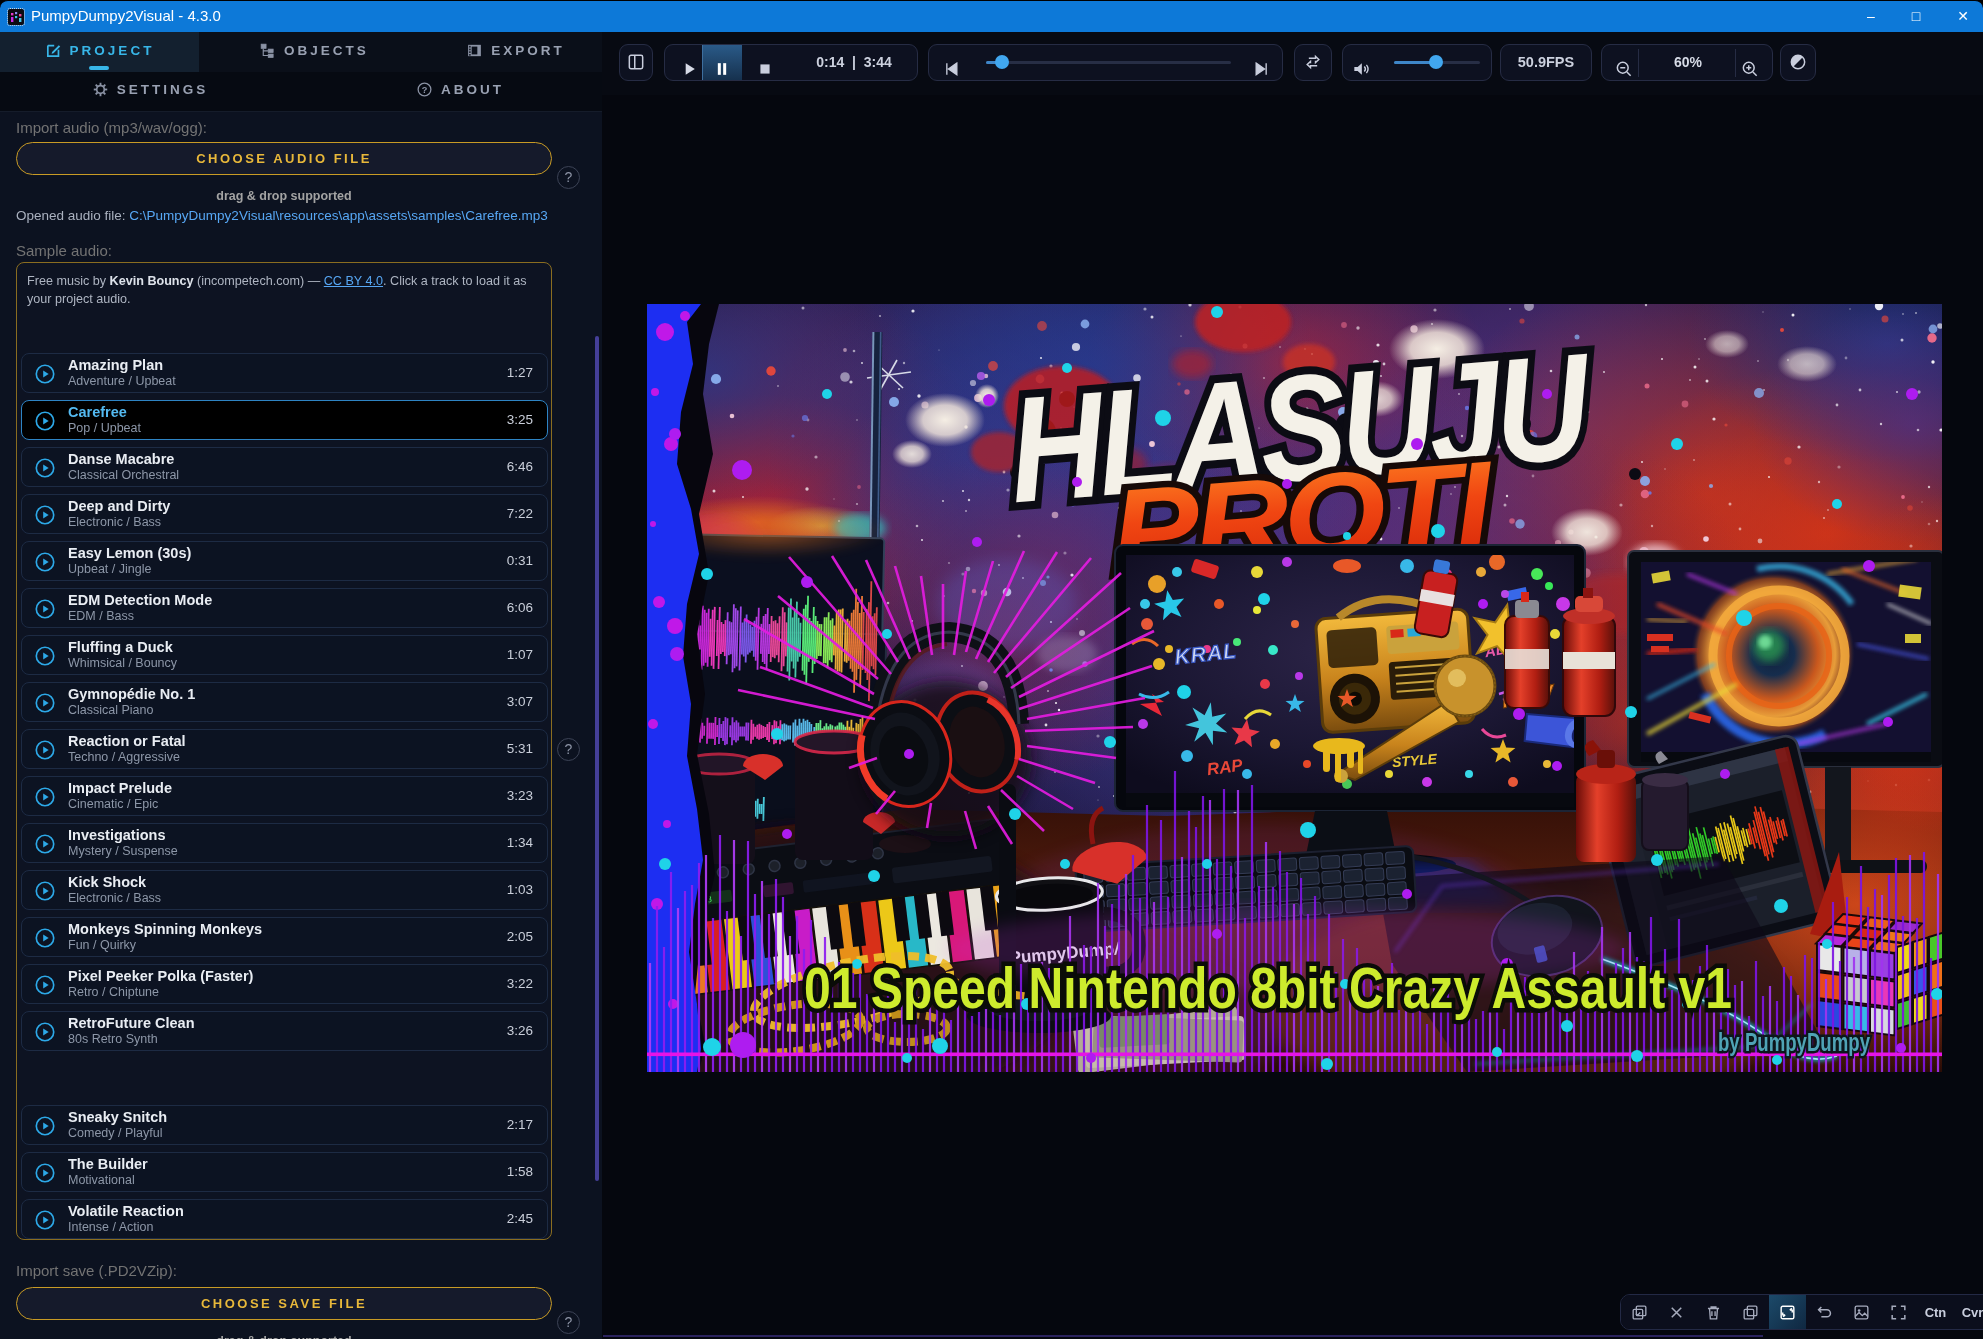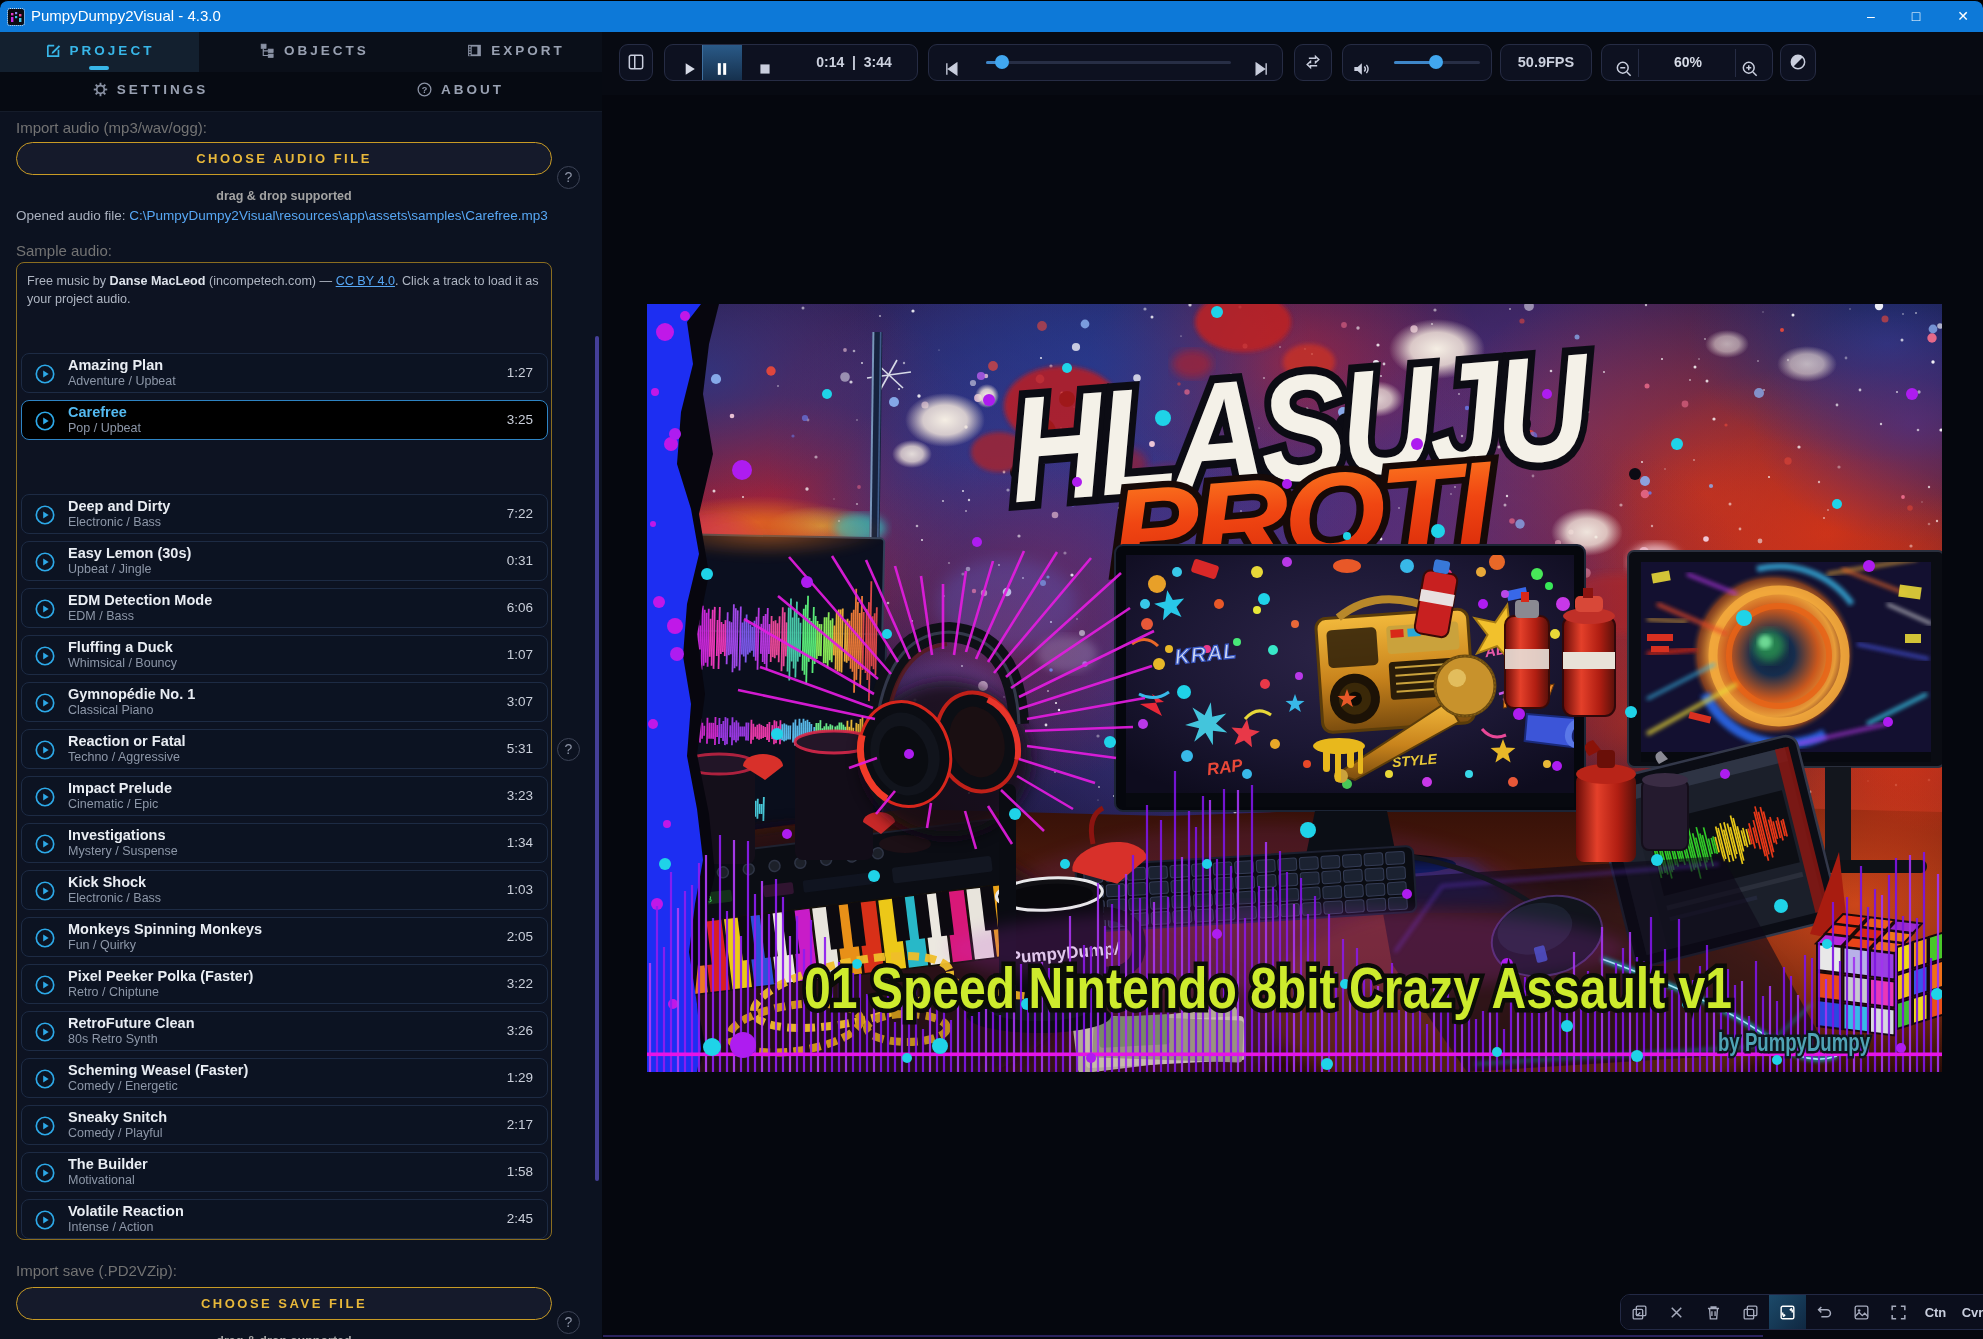--- a/index.html
+++ b/index.html
@@ -1908,40 +1908,49 @@
           <text x="12" y="16.5" text-anchor="middle" font-size="13" font-weight="bold" fill="#8b93a5">?</text>
         </svg><span class="tabtxt" style="color:#99a1b2">ABOUT</span></div>
  </div>
  <div class="abs slabel" style="left:16px;top:87px;">Import audio (mp3/wav/ogg):</div>
  <div class="abs goldbtn" style="left:16px;top:110px;width:536px;">CHOOSE AUDIO FILE</div>
  <div class="abs qmark" style="left:557px;top:134px;">?</div>
  <div class="abs dragdrop" style="left:0px;top:157px;width:568px;">drag &amp; drop supported</div>
  <div class="abs opened" style="left:16px;top:176px;">Opened audio file: <span style="color:#57a7f4">C:\PumpyDumpy2Visual\resources\app\assets\samples\Carefree.mp3</span></div>
  <div class="abs slabel" style="left:16px;top:210px;">Sample audio:</div>
  <div id="samplebox" class="abs">
-   <div id="attrib">Free music by <b style="color:#dde2ea">Danse MacLeod</b> (incompetech.com) — <span class="bluelink">CC BY 4.0</span>. Click a track to load it as your project audio.</div>
+   <div id="attrib">Free music by <b style="color:#dde2ea">Kevin Bouncy</b> (incompetech.com) — <span class="bluelink">CC BY 4.0</span>. Click a track to load it as your project audio.</div>
  </div>
  <div class="trow" style="top:321px;">
 <svg class="pico" viewBox="0 0 24 24">
         <circle cx="12" cy="12" r="9.5" fill="none" stroke="#2da9e8" stroke-width="1.8"></circle>
         <path d="M10 8.2 L16 12 L10 15.8 Z" fill="#2da9e8"></path>
       </svg>
 <div class="tname">Amazing Plan</div>
       <div class="tgenre">Adventure / Upbeat</div>
       <div class="tdur">1:27</div>
     </div>
 <div class="trow sel" style="top:368px;">
 <svg class="pico" viewBox="0 0 24 24">
         <circle cx="12" cy="12" r="9.5" fill="none" stroke="#2da9e8" stroke-width="1.8"></circle>
         <path d="M10 8.2 L16 12 L10 15.8 Z" fill="#2da9e8"></path>
       </svg>
 <div class="tname">Carefree</div>
       <div class="tgenre">Pop / Upbeat</div>
       <div class="tdur">3:25</div>
     </div>
+<div class="trow" style="top:415px;">
+<svg class="pico" viewBox="0 0 24 24">
+        <circle cx="12" cy="12" r="9.5" fill="none" stroke="#2da9e8" stroke-width="1.8"></circle>
+        <path d="M10 8.2 L16 12 L10 15.8 Z" fill="#2da9e8"></path>
+      </svg>
+<div class="tname">Danse Macabre</div>
+      <div class="tgenre">Classical Orchestral</div>
+      <div class="tdur">6:46</div>
+    </div>
 <div class="trow" style="top:462px;">
 <svg class="pico" viewBox="0 0 24 24">
         <circle cx="12" cy="12" r="9.5" fill="none" stroke="#2da9e8" stroke-width="1.8"></circle>
         <path d="M10 8.2 L16 12 L10 15.8 Z" fill="#2da9e8"></path>
       </svg>
 <div class="tname">Deep and Dirty</div>
       <div class="tgenre">Electronic / Bass</div>
       <div class="tdur">7:22</div>
     </div>
 <div class="trow" style="top:509px;">
@@ -2035,29 +2044,20 @@
       <div class="tdur">3:22</div>
     </div>
 <div class="trow" style="top:979px;">
 <svg class="pico" viewBox="0 0 24 24">
         <circle cx="12" cy="12" r="9.5" fill="none" stroke="#2da9e8" stroke-width="1.8"></circle>
         <path d="M10 8.2 L16 12 L10 15.8 Z" fill="#2da9e8"></path>
       </svg>
 <div class="tname">RetroFuture Clean</div>
       <div class="tgenre">80s Retro Synth</div>
       <div class="tdur">3:26</div>
-    </div>
-<div class="trow" style="top:1026px;">
-<svg class="pico" viewBox="0 0 24 24">
-        <circle cx="12" cy="12" r="9.5" fill="none" stroke="#2da9e8" stroke-width="1.8"></circle>
-        <path d="M10 8.2 L16 12 L10 15.8 Z" fill="#2da9e8"></path>
-      </svg>
-<div class="tname">Scheming Weasel (Faster)</div>
-      <div class="tgenre">Comedy / Energetic</div>
-      <div class="tdur">1:29</div>
     </div>
 <div class="trow" style="top:1073px;">
 <svg class="pico" viewBox="0 0 24 24">
         <circle cx="12" cy="12" r="9.5" fill="none" stroke="#2da9e8" stroke-width="1.8"></circle>
         <path d="M10 8.2 L16 12 L10 15.8 Z" fill="#2da9e8"></path>
       </svg>
 <div class="tname">Sneaky Snitch</div>
       <div class="tgenre">Comedy / Playful</div>
       <div class="tdur">2:17</div>
     </div>

